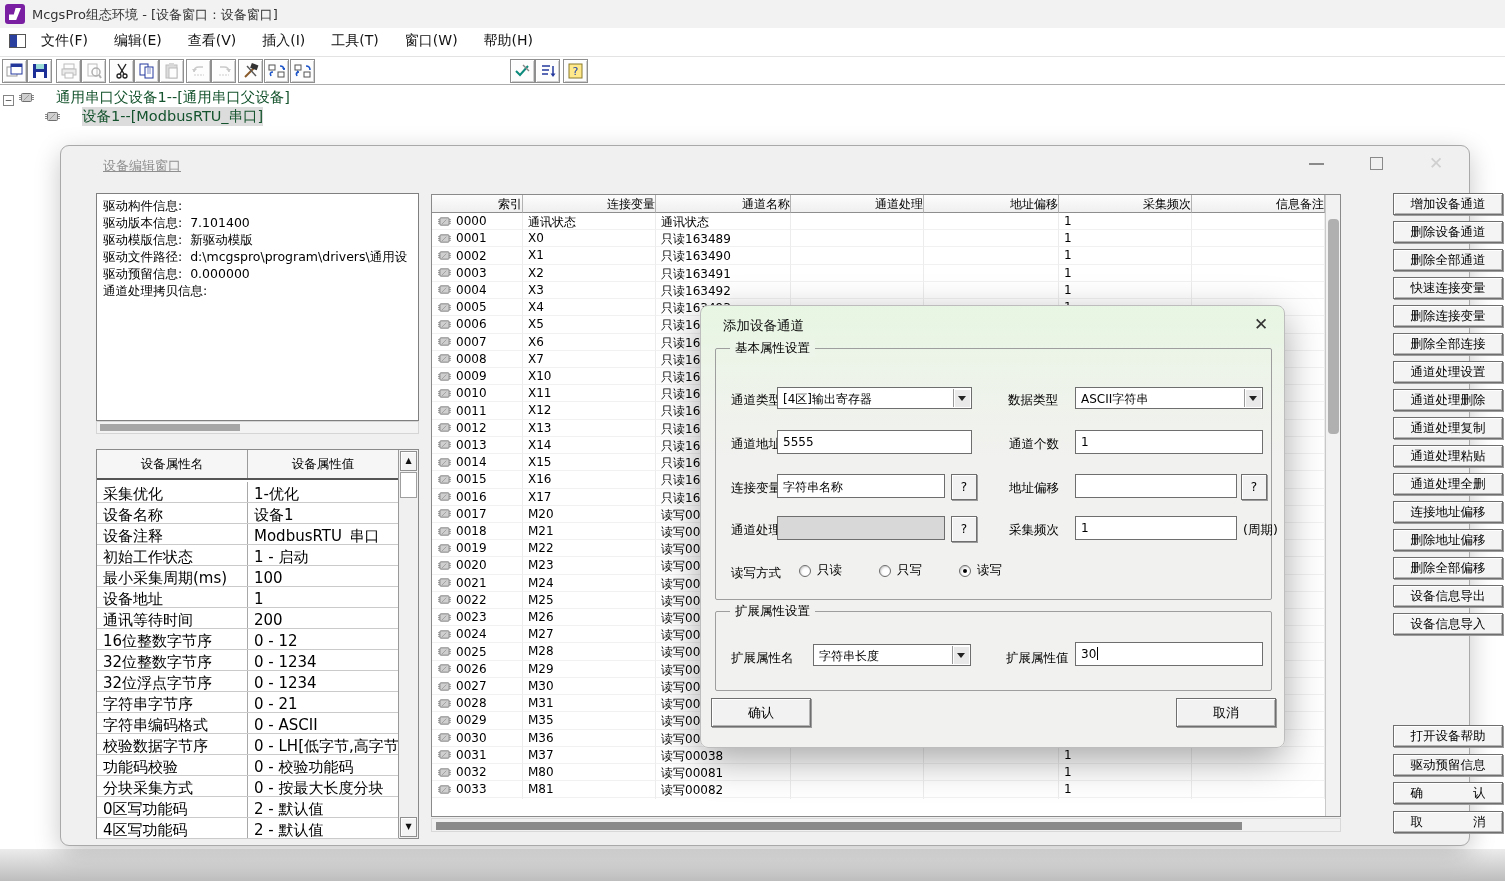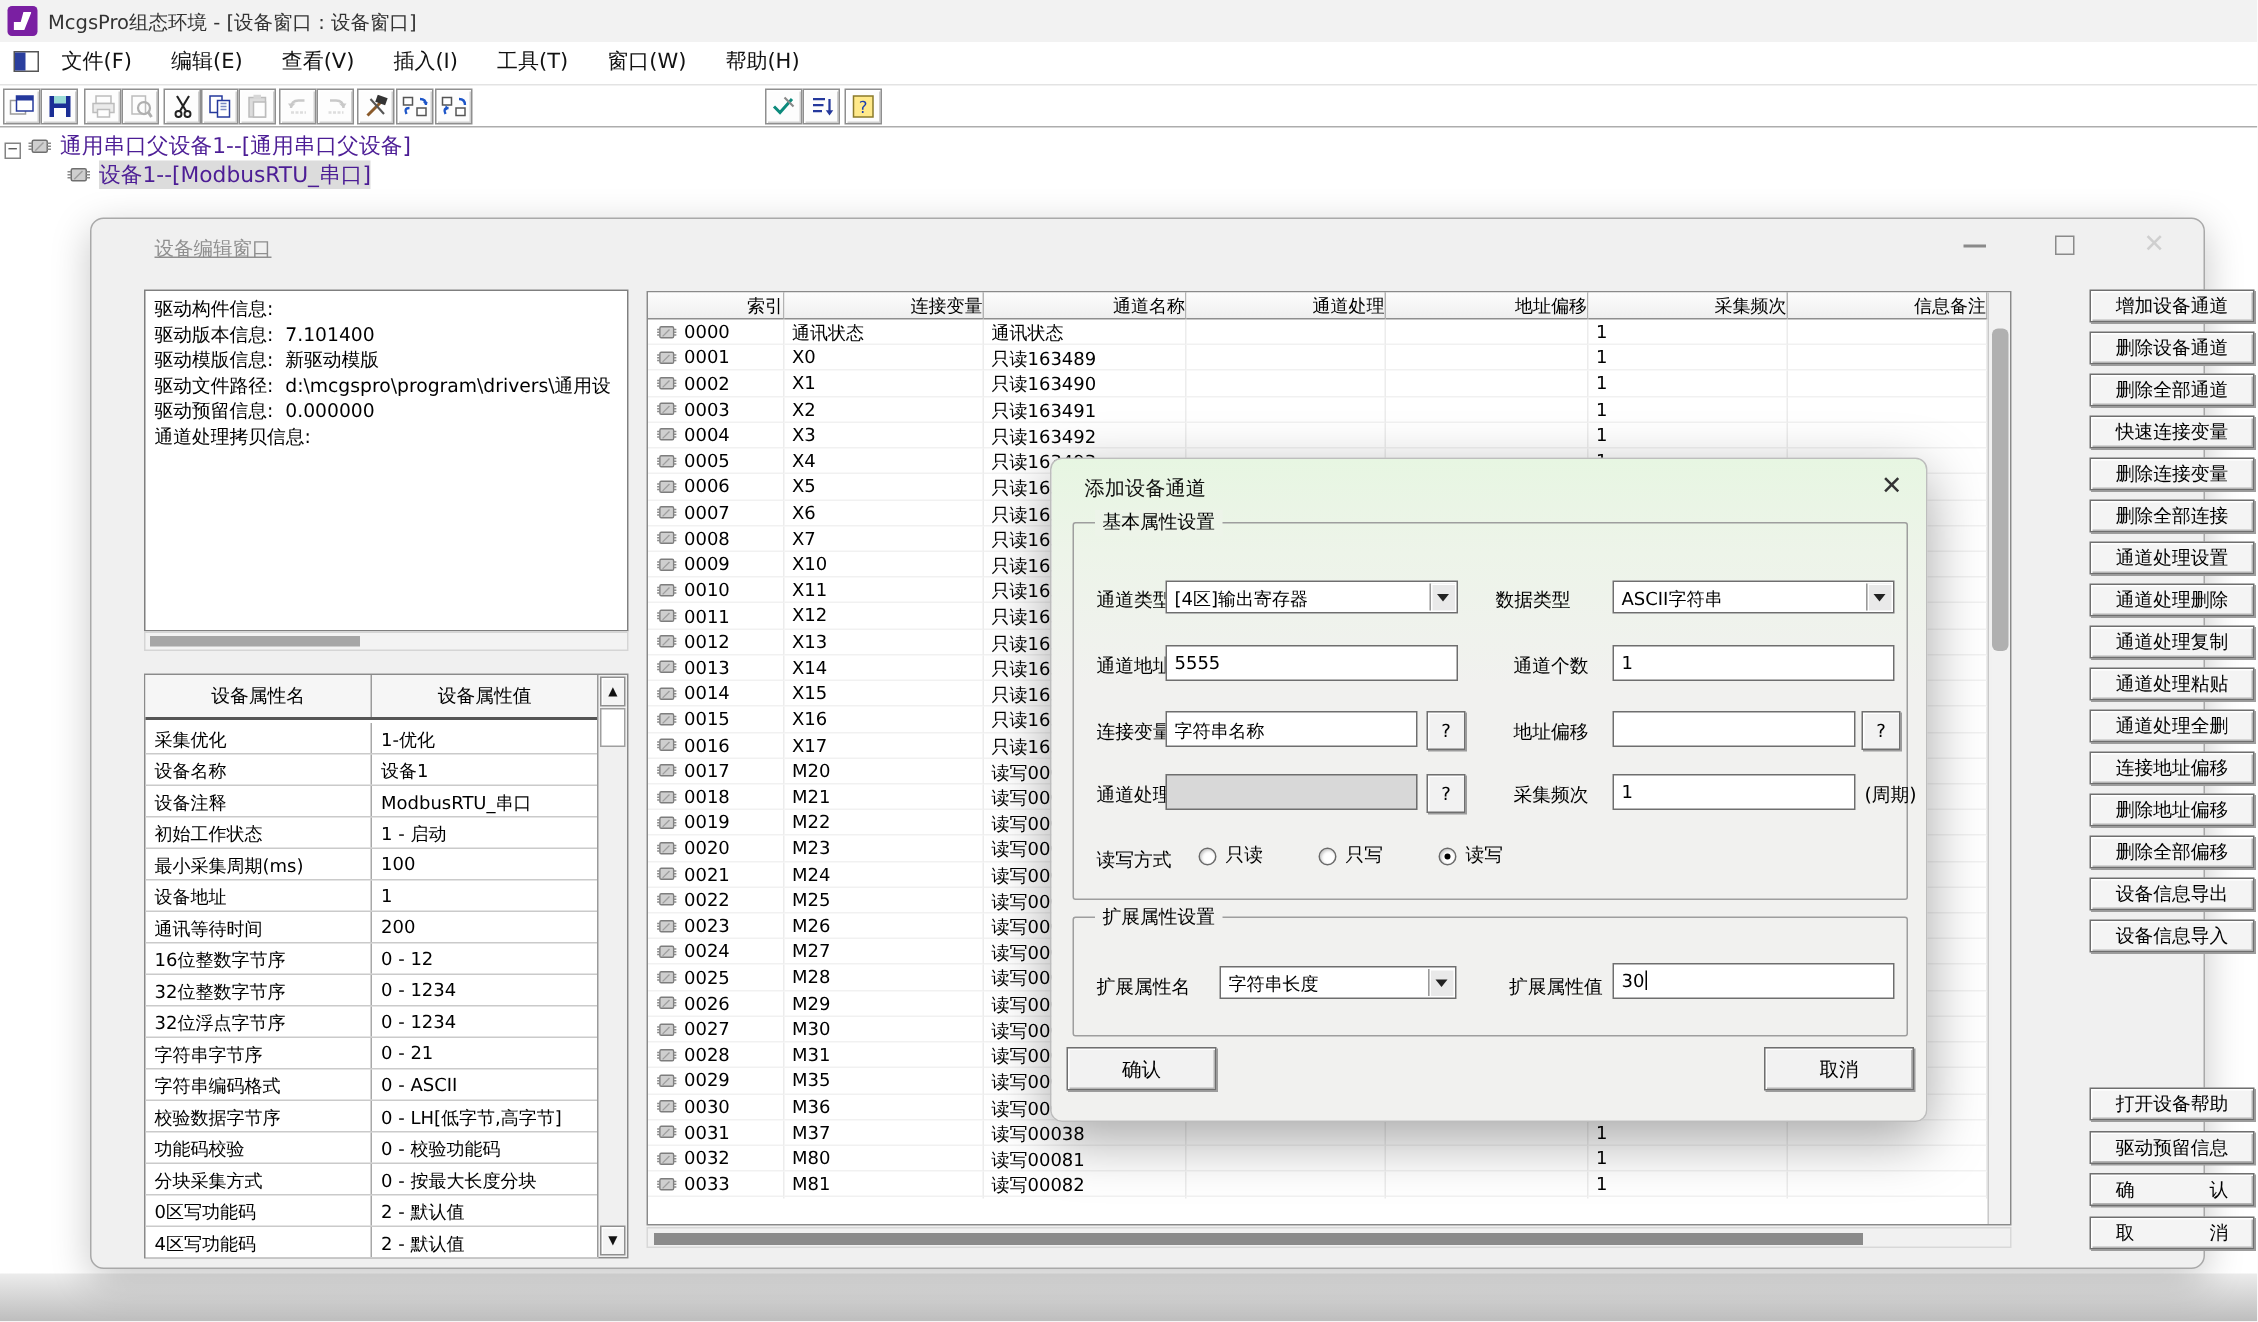--- a/index.html
+++ b/index.html
@@ -15,21 +15,21 @@
   #mdiicon{left:9px;top:6px;width:17px;height:14px;border:1px solid #555;background:#fff;}
   #mdiicon::before{content:"";position:absolute;left:0;top:0;width:7px;height:12px;background:#2b3f9e;}
   .menuitem{display:inline-block;padding:4px 13px;font-size:14px;color:#111;}
   #menuitems{position:absolute;left:28px;top:0;}
   #toolbar{left:0;top:56px;width:1505px;height:29px;background:#fff;border-top:1px solid #e3e3e3;border-bottom:1px solid #adadad;}
   .tbtn{position:absolute;top:2px;width:25px;height:24px;background:#fdfdfd;border:1px solid #8f8f8f;box-shadow:inset 1px 1px 0 #fff,inset -1px -1px 0 #cfcfcf;display:flex;align-items:center;justify-content:center;}
   .tbtn.dis svg{opacity:.38;filter:grayscale(1);}
   
   #tree{left:0;top:86px;width:700px;height:58px;background:#fff;}
   .expbox{position:absolute;left:3px;top:9px;width:11px;height:11px;border:1px solid #848484;background:#fff;font-size:9px;line-height:9px;text-align:center;color:#333;}
-  .treerow{position:absolute;font-size:14.5px;color:#4c1d95;display:flex;align-items:center;gap:5px;}
+  .treerow{position:absolute;font-size:14.5px;color:#14532d;display:flex;align-items:center;gap:21px;}
   #treerow1{left:18px;top:2px;}
   #treerow2{left:44px;top:21px;}
   #treerow2 .tlabel{background:#dcdcdc;}
   .chip{flex:0 0 auto;}
   
   #footer{left:0;top:849px;width:1505px;height:32px;background:linear-gradient(180deg,#ececec,#bdbdbd);}
   
   #editor{left:60px;top:145px;width:1410px;height:701px;background:#f0f0f0;border:1px solid #a9a9a9;border-radius:9px;box-shadow:0 7px 26px rgba(0,0,0,.22);}
   #edtitle{left:42px;top:11px;font-size:13px;color:#8f8f8f;text-decoration:underline;}
   #minbtn{left:1248px;top:6px;width:15px;height:2px;background:#8a8a8a;top:17px;}
@@ -37,21 +37,21 @@
   #closebtn{left:1368px;top:7px;font-size:17px;color:#cfcfcf;}
   
   #drv{left:35px;top:47px;width:323px;height:228px;background:#fff;border:1px solid #7f7f7f;padding:3px 6px;font-size:12.5px;line-height:17px;color:#000;white-space:pre;overflow:hidden;}
   #drvscroll{left:35px;top:275px;width:323px;height:13px;background:#f3f3f3;border:1px solid #d5d5d5;}
   #drvthumb{left:3px;top:2px;width:140px;height:7px;background:#a6a6a6;}
   
   #ptable{left:35px;top:303px;width:323px;height:390px;background:#fff;border:1px solid #8a8a8a;}
   #phead{position:absolute;left:0;top:0;width:302px;height:30px;display:grid;grid-template-columns:151px 151px;border-bottom:2px solid #555;}
   .phcell{background:#f6f6f6;border-right:1px solid #9b9b9b;display:flex;align-items:center;justify-content:center;font-size:12.5px;}
   #prows{position:absolute;left:0;top:32px;width:302px;}
-  .prow{display:grid;grid-template-columns:151px 151px;height:21px;border-bottom:1px solid #cacaca;font-size:12px;}
+  .prow{display:grid;grid-template-columns:151px 151px;height:21px;border-bottom:1px solid #cacaca;font-size:15px;}
   .pcell{padding:3px 0 0 6px;border-right:1px solid #a8a8a8;overflow:hidden;white-space:nowrap;}
   .pcell:last-child{border-right:none;}
   #pscroll{position:absolute;right:0;top:0;width:20px;height:100%;background:#f0f0f0;border-left:1px solid #999;}
   .sbtn{position:absolute;left:1px;width:17px;height:20px;background:#f4f4f4;border:1px solid #8f8f8f;box-shadow:inset 1px 1px 0 #fff;font-size:8px;text-align:center;line-height:18px;color:#111;}
   #pthumb{position:absolute;left:1px;top:22px;width:17px;height:26px;background:#fff;border:1px solid #9f9f9f;}
   
   #ctable{left:370px;top:48px;width:910px;height:623px;background:#fff;border:1px solid #8a8a8a;}
   #chead{position:absolute;left:0;top:0;width:893px;height:18px;display:grid;grid-template-columns:91px 133px 135px 133px 135px 133px 133px;}
   .chcell{background:linear-gradient(#fdfdfd,#efefef);border-right:1px solid #b3b3b3;border-bottom:1px solid #8e8e8e;font-size:12px;padding:1px 0 0 5px;white-space:nowrap;overflow:hidden;text-align:right;}
   #chrows{position:absolute;left:0;top:18px;width:893px;height:586px;overflow:hidden;}
@@ -933,21 +933,21 @@
     <div id="dlgclose" class="abs">✕</div>
 
     <div id="grp1" class="group">
       <div class="grplabel">基本属性设置</div>
     </div>
 
     <div class="flabel" style="left:30px;top:86px">通道类型</div>
     <div class="combo" style="left:76px;top:81px;width:195px"><span>[4区]输出寄存器</span><span class="cbtn">
           <span class="arr"></span>
         </span></div>
-    <div class="flabel" style="left:296px;top:86px">数据类型</div>
+    <div class="flabel" style="left:307px;top:86px">数据类型</div>
     <div class="combo" style="left:374px;top:81px;width:188px"><span>ASCII字符串</span><span class="cbtn">
           <span class="arr"></span>
         </span></div>
 
     <div class="flabel" style="left:30px;top:130px">通道地址</div>
     <div class="input" style="left:76px;top:124px;width:195px">5555</div>
     <div class="flabel" style="left:308px;top:130px">通道个数</div>
     <div class="input" style="left:374px;top:124px;width:188px">1</div>
 
     <div class="flabel" style="left:30px;top:174px">连接变量</div>

